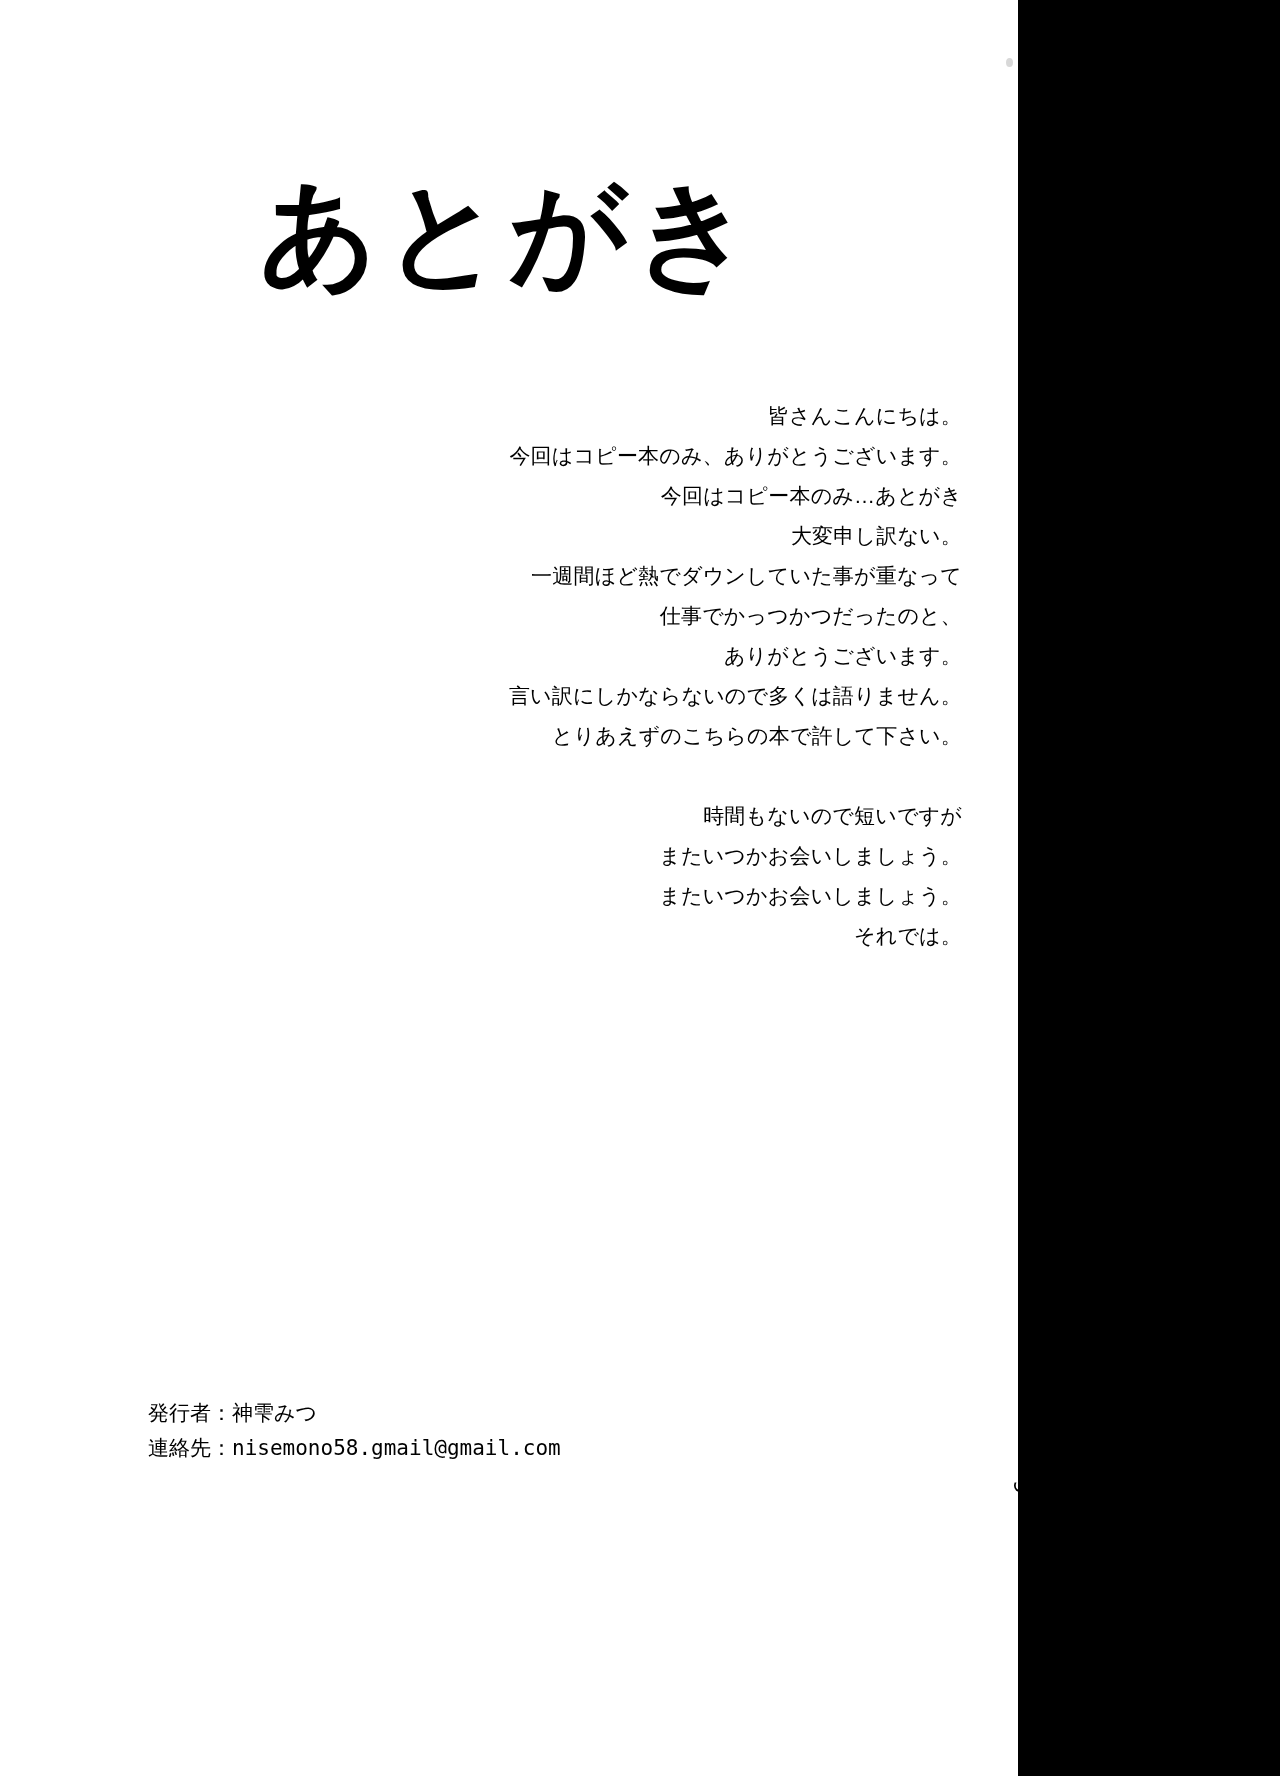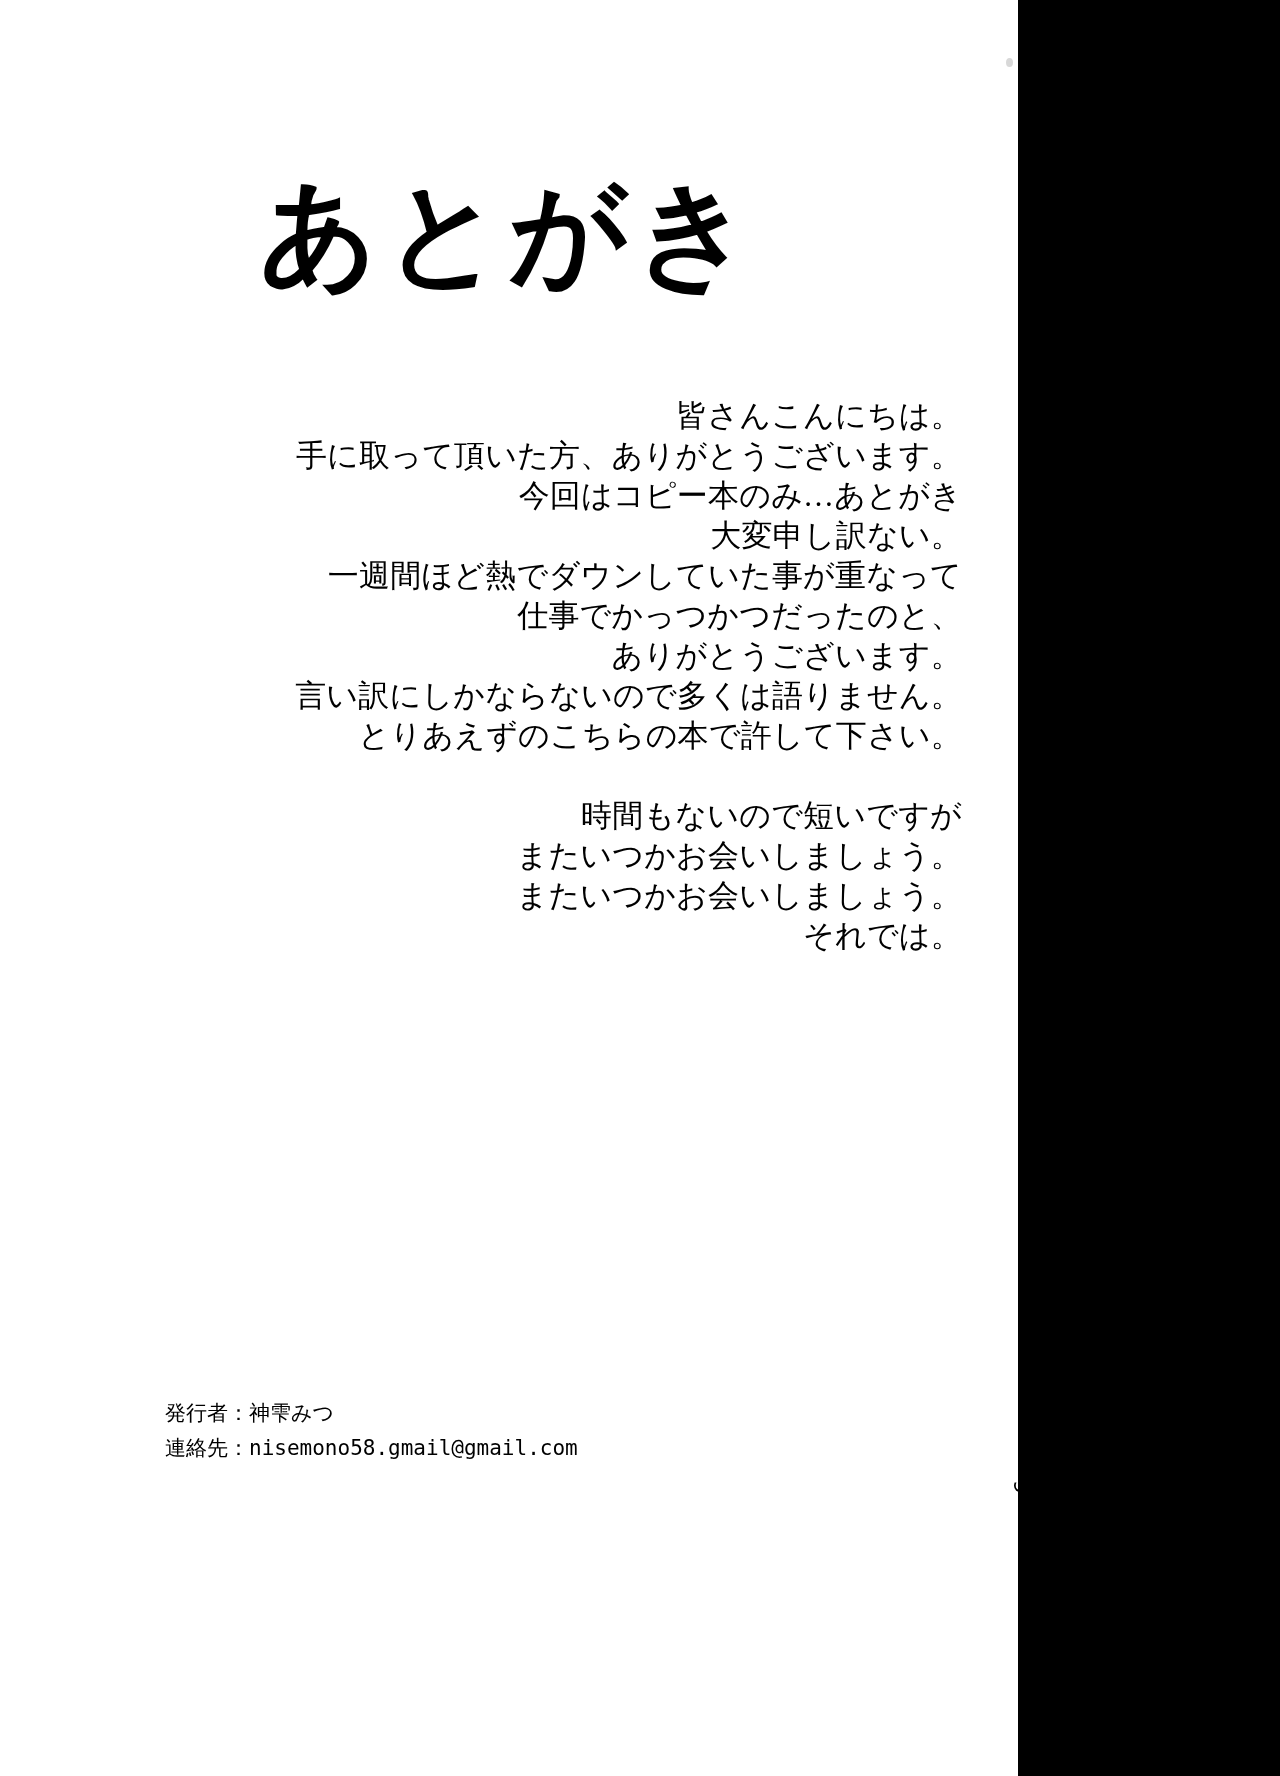--- a/index.html
+++ b/index.html
@@ -45,35 +45,35 @@
     letter-spacing: 6px;
     color: #000000;
     font-family: "DejaVu Sans", sans-serif;
   }
   .body-text {
     position: absolute;
     top: 396px;
     left: 0;
     width: 962px;
     text-align: right;
-    font-size: 31px;
+    font-size: 21px;
     line-height: 40px;
     color: #000000;
-    font-family: Liberation Serif, serif;
+    font-family: Liberation Sans, sans-serif;
     letter-spacing: 0.2px;
   }
   .body-text p {
     margin: 0;
   }
   .body-text .gap {
     height: 40px;
   }
   .colophon {
     position: absolute;
-    left: 165px;
+    left: 148px;
     top: 1396px;
     font-family: "DejaVu Sans Mono", monospace;
     font-size: 21px;
     line-height: 35px;
     color: #000000;
   }
   .colophon .row {
     white-space: pre;
   }
   .page-number {
@@ -99,21 +99,21 @@
 <div class="page">
 
   <div class="paper"></div>
 
   <div class="speck speck-a"></div>
 
   <div class="title">あとがき</div>
 
   <div class="body-text">
     <p>皆さんこんにちは。</p>
-    <p>手に取って頂いた方、ありがとうございます。</p>
+    <p>今回はコピー本のみ、ありがとうございます。</p>
     <p>今回はコピー本のみ…あとがき</p>
     <p>大変申し訳ない。</p>
     <p>一週間ほど熱でダウンしていた事が重なって</p>
     <p>仕事でかっつかつだったのと、</p>
     <p>ありがとうございます。</p>
     <p>言い訳にしかならないので多くは語りません。</p>
     <p>とりあえずのこちらの本で許して下さい。</p>
     <div class="gap"></div>
     <p>時間もないので短いですが</p>
     <p>またいつかお会いしましょう。</p>

